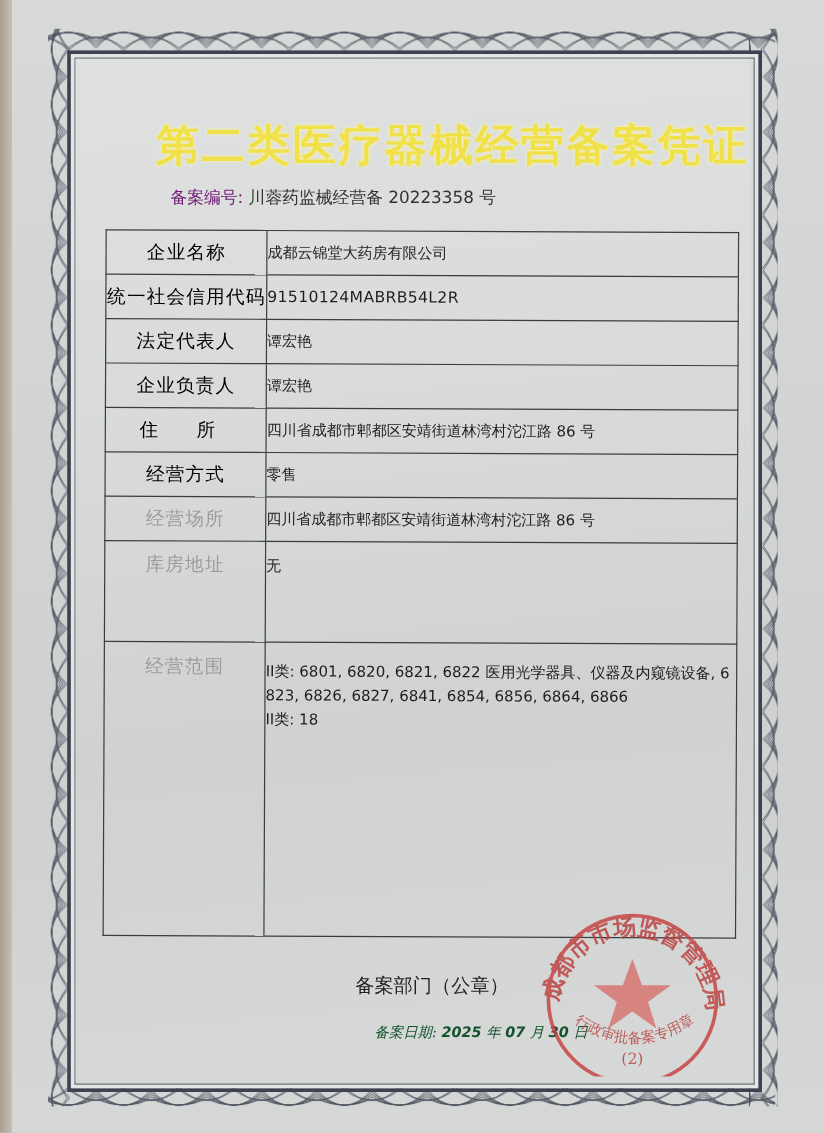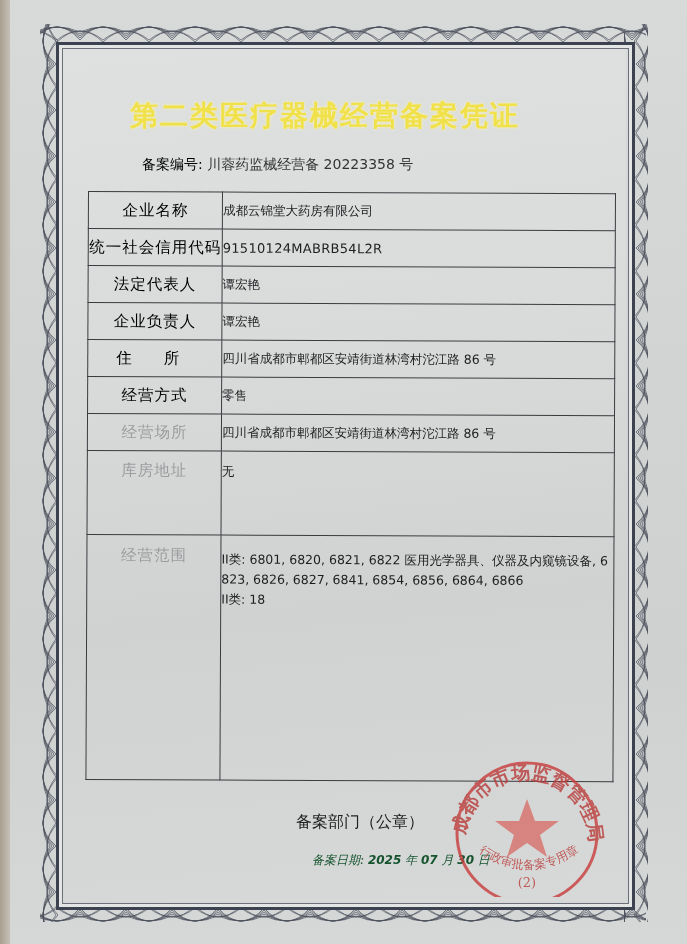--- a/index.html
+++ b/index.html
@@ -27,36 +27,36 @@
     position: absolute; left: 56px; top: 42px; width: 573px; height: 862px;
     border: 3px solid #3d4250;
     box-shadow: inset 0 0 0 3px #e4e6e5, inset 0 0 0 4px #6b707a;
   }
   .inner-area {
     position: absolute; left: 63px; top: 49px; width: 563px; height: 852px;
     background: linear-gradient(175deg, #dfe1e0 0%, #d9dbda 35%, #d0d2d1 65%, #d7d9d8 100%);
   }
   .title {
     position: absolute; left: 130px; top: 97px; width: 450px;
-    font-size: 28px; font-weight: bold; letter-spacing: 2px;
+    font-size: 36px; font-weight: bold; letter-spacing: 2px;
     color: #7a6a1e;
     text-shadow: 1px 1px 0 #3b3208, -1px 0 0 #c6b04a;
     white-space: nowrap;
     font-family: "DejaVu Serif", serif;
   }
   .title .t-first {
     color: #f0e04a;
     text-shadow: 0 0 3px #fff6a0;
   }
   .record-no {
     position: absolute; left: 142px; top: 156px;
     font-size: 14px; color: #333; white-space: nowrap;
     font-family: "DejaVu Sans", sans-serif;
   }
-  .record-no .lbl { color: #000000; text-align: center; }
+  .record-no .lbl { color: #701a75; text-align: center; }
 
   table.info {
     position: absolute; left: 88px; top: 191px; width: 528px;
     border-collapse: collapse;
     transform: rotate(0.25deg);
     transform-origin: left top;
   }
   table.info td {
     border: 1.5px solid #3a3c40;
     padding: 0;

